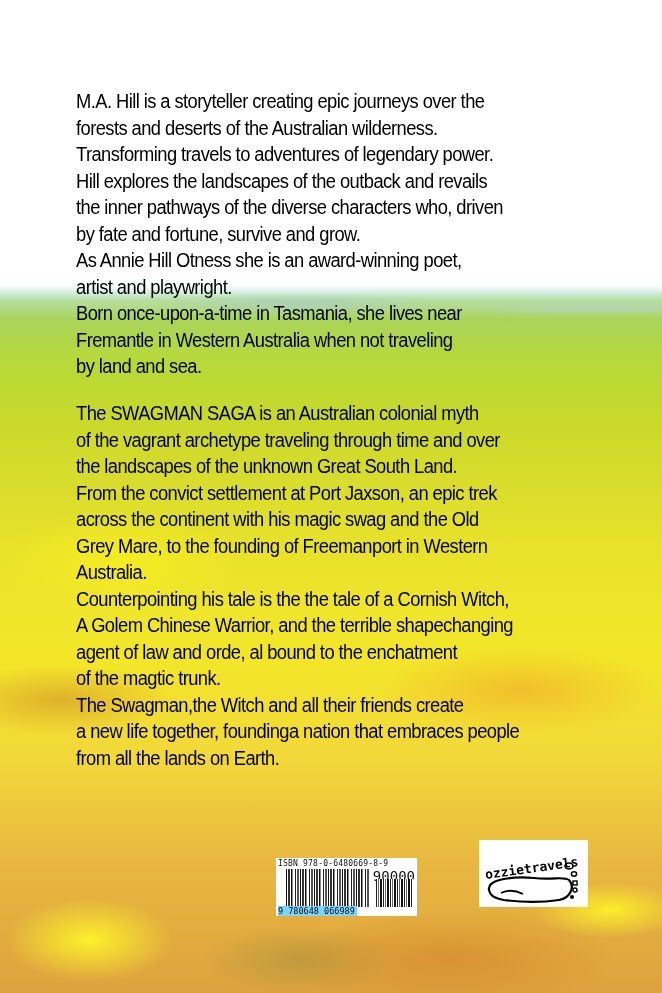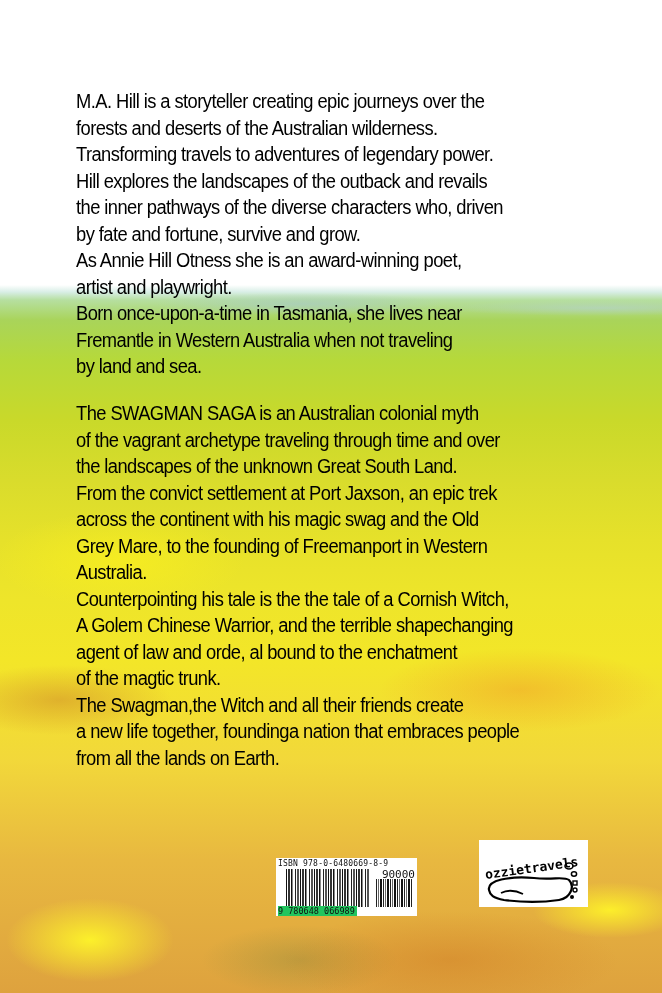--- a/index.html
+++ b/index.html
@@ -43,38 +43,38 @@
       position: absolute; left: 276px; top: 832px; width: 141px; height: 58px;
       background: #fff;
       margin-top: 26px;
     }
     .isbn-label {
       position: absolute; left: 2px; top: 1px; font-family: "DejaVu Sans Mono", monospace;
       font-size: 8px; letter-spacing: 0.2px; color: #111; white-space: nowrap;
     }
     .price-code {
       position: absolute; right: 2px; top: 10px; font-family: "DejaVu Sans Mono", monospace;
-      font-size: 11px; color: #111;
+      font-size: 14px; color: #111;
     }
     .bars-main {
       position: absolute; left: 10px; top: 11px; width: 84px; height: 38px;
       background: repeating-linear-gradient(to right,
         #111 0px, #111 1px, #fff 1px, #fff 2px, #333 2px, #333 4px, #fff 4px, #fff 5px,
         #111 5px, #111 6px, #888 6px, #888 7px, #fff 7px, #fff 9px, #222 9px, #222 10px,
         #fff 10px, #fff 11px, #555 11px, #555 13px, #fff 13px, #fff 14px);
     }
     .bars-addon {
       position: absolute; left: 100px; top: 21px; width: 37px; height: 28px;
       background: repeating-linear-gradient(to right,
         #222 0px, #222 1px, #fff 1px, #fff 2px, #666 2px, #666 3px, #fff 3px, #fff 4px,
         #111 4px, #111 6px, #fff 6px, #fff 7px);
     }
     .ean-digits {
       position: absolute; left: 2px; top: 48px; font-family: "DejaVu Sans Mono", monospace;
-      font-size: 8.5px; color: #111; white-space: nowrap; background: #22c55e; padding-right: 2px;
+      font-size: 8.5px; color: #111; white-space: nowrap; background: #7dd3fc; padding-right: 2px;
     }
     .publisher-logo {
       position: absolute; left: 479px; top: 840px; width: 109px; height: 67px;
       background: #fff;
     }
     .publisher-logo svg { position: absolute; left: 0; top: 0; }
   </style>
 </head>
 <body>
 

